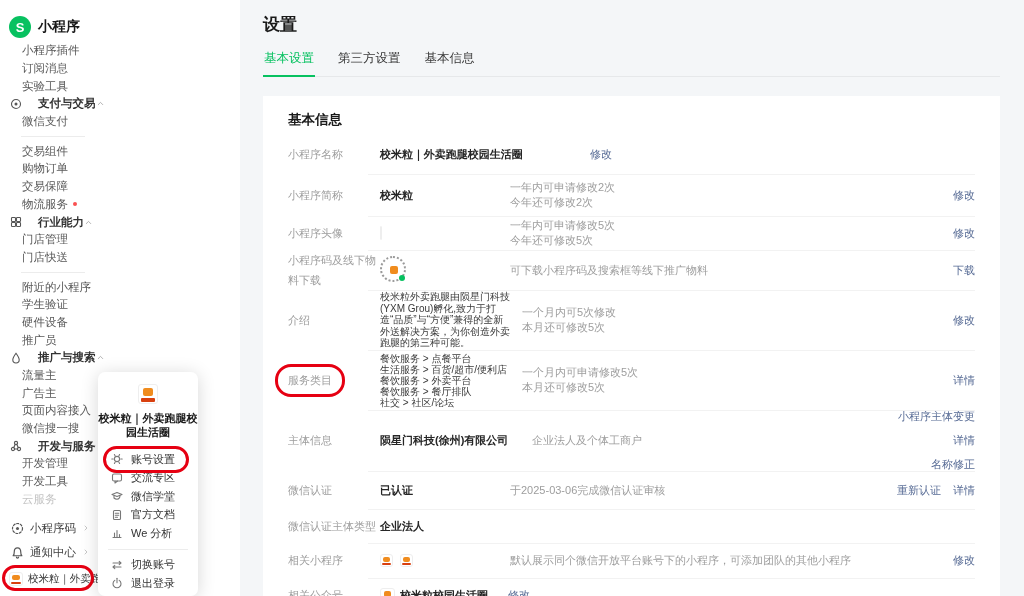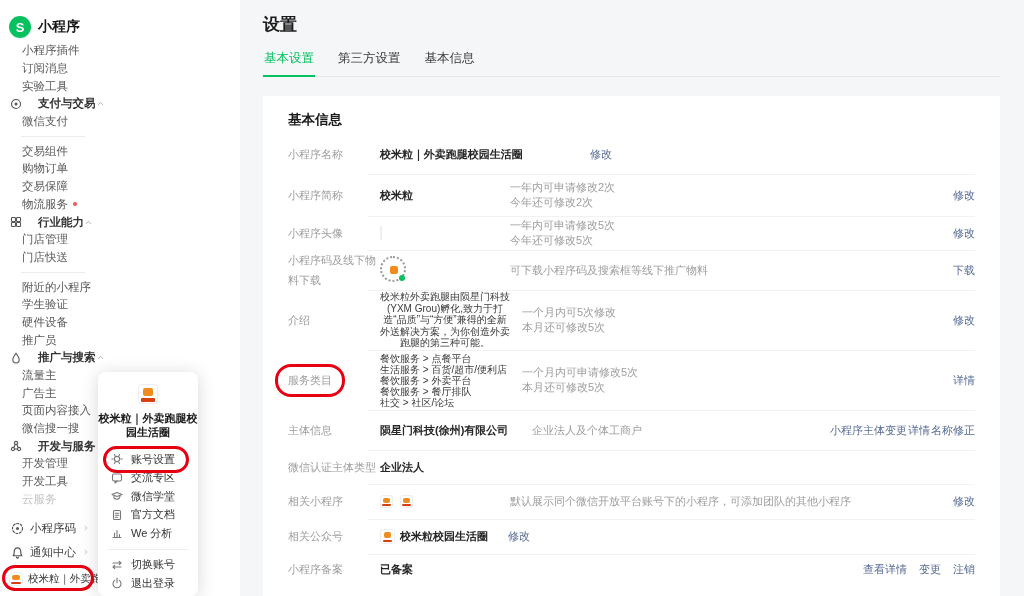--- a/index.html
+++ b/index.html
@@ -61,26 +61,26 @@
   .card{margin:19px 24px 0 23px;background:#fff;height:520px;padding:0 25px;overflow:hidden;}
   .section-title{padding-top:15px;height:38px;font-size:13.5px;font-weight:bold;color:#1a1a1a;}
   .s-row{display:flex;align-items:center;position:relative;}
   .s-row + .s-row::before{content:"";position:absolute;left:80px;right:0;top:0;height:1px;background:#f2f2f2;}
   .col-label{width:92px;flex:none;font-size:11px;color:var(--muted);}
   .col-label .anno{position:relative;display:inline-block;}
   .col-label .anno::after{content:"";position:absolute;left:-13px;top:-9px;right:-13px;bottom:-9px;
     border:3px solid var(--annotation-red);border-radius:16px;pointer-events:none;}
   .col-value{width:118px;flex:none;font-size:11px;color:#262626;font-weight:bold;}
   .col-value.cats{width:130px;font-weight:normal;font-size:10px;line-height:11px;color:#3a3a3a;white-space:nowrap;}
-  .col-value.intro{width:130px;font-weight:normal;font-size:10px;line-height:11.5px;color:#3a3a3a;max-height:58px;overflow:hidden;text-align:center;}
+  .col-value.intro{width:130px;font-weight:normal;font-size:10px;line-height:11.5px;color:#3a3a3a;max-height:58px;overflow:hidden;}
   .col-desc{flex:1;margin-left:12px;font-size:11px;line-height:15px;color:var(--muted);}
   .col-action{flex:none;margin-left:10px;font-size:11px;text-align:right;white-space:nowrap;}
   .col-action .link{color:var(--link-blue);cursor:pointer;text-decoration:none;display:inline-block;}
   .col-action .link + .link{margin-left:9px;}
-  .col-action.stack{display:flex;flex-direction:row;gap:1px;line-height:13px;}
+  .col-action.stack{display:flex;flex-direction:column;gap:11px;line-height:13px;}
   .col-action.stack .link + .link{margin-left:0;}
   .qr{width:26px;height:26px;border-radius:50%;border:2px dotted #9a9a9a;position:relative;}
   .qr::after{content:"";position:absolute;left:8px;top:8px;width:8px;height:8px;background:#f08c1e;border-radius:2px;}
   .qr::before{content:"";position:absolute;right:-1px;bottom:-1px;width:6px;height:6px;background:var(--accent-green);border-radius:50%;}
   .badge.b20v{width:20px;height:20px;}
   .badge.b13{width:13px;height:13px;display:inline-block;vertical-align:middle;}
   .badge.b13 + .badge.b13{margin-left:4px;}
   .oa-wrap{display:flex;align-items:center;gap:5px;}
   .badge.b15{width:15px;height:15px;}
   
@@ -421,20 +421,31 @@
         <div class="col-desc">
             <div>企业法人及个体工商户</div>
           </div>
         <div class="col-action stack">
           <span class="link">小程序主体变更</span>
           <span class="link">详情</span>
           <span class="link">名称修正</span>
         </div>
       </div>
 
+      <div class="s-row rh7">
+        <div class="col-label">微信认证</div>
+        <div class="col-value">已认证</div>
+        <div class="col-desc">
+            <div>于2025-03-06完成微信认证审核</div>
+          </div>
+        <div class="col-action">
+          <span class="link">重新认证</span>
+          <span class="link">详情</span>
+        </div>
+      </div>
 
       <div class="s-row rh8">
         <div class="col-label">微信认证主体类型</div>
         <div class="col-value">企业法人</div>
         <div class="col-desc"></div>
         <div class="col-action"></div>
       </div>
 
       <div class="s-row rh9">
         <div class="col-label">相关小程序</div>

